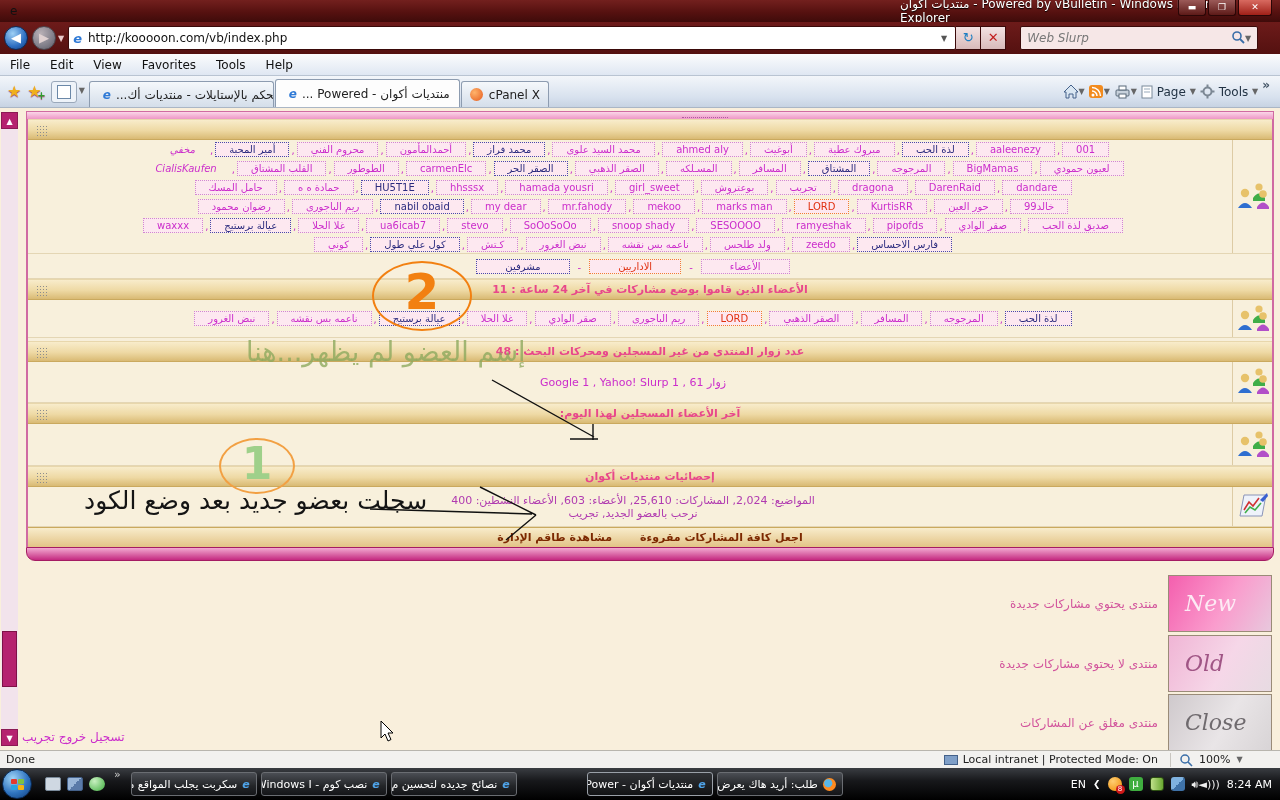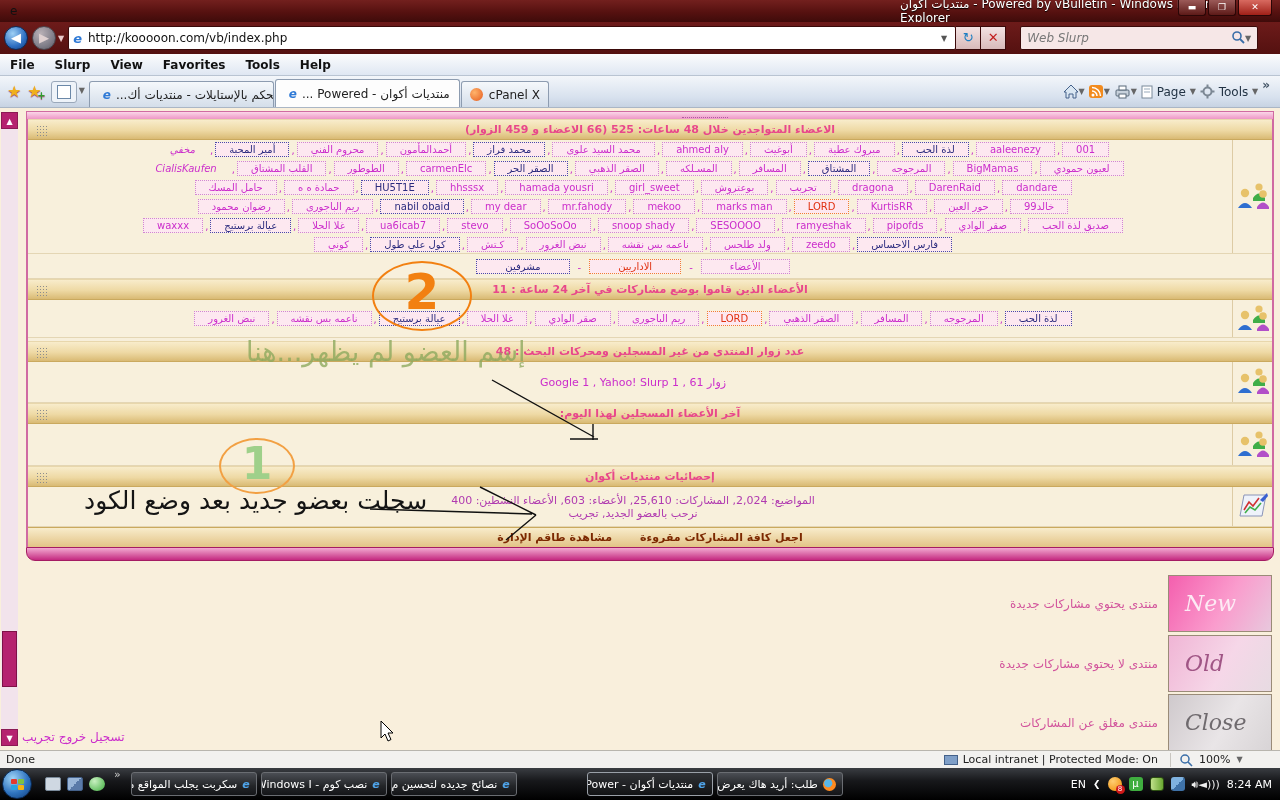--- a/index.html
+++ b/index.html
@@ -37,21 +37,21 @@
   .searchfield{height:24px;width:238px;margin-left:14px;background:#f6e7e7;border:1px solid #3a0a0a;
     border-radius:2px;display:flex;align-items:center;font-size:12px;color:#777;
     font-style:italic;padding:0 6px;}
   .searchfield .mag{margin-left:auto;}
   .caret{font-size:8px;color:#666;}
 
   
   .menubar{position:absolute;left:0;top:54px;width:1280px;height:22px;
     background:linear-gradient(180deg,#fbfcfd,#dfe7f2);border-bottom:1px solid #b9c4d2;
     display:flex;align-items:center;font-size:12px;color:#111;}
-  .menuitem{padding:0 10px;font-weight:bold;}
+  .menuitem{padding:0 10px;}
 
   
   .tabrow{position:absolute;left:0;top:76px;width:1280px;height:32px;
     background:linear-gradient(180deg,#f3f6fa,#d7e1ee 70%,#c7d3e2);
     border-bottom:1px solid #aab6c5;display:flex;align-items:flex-end;}
   .favstars{display:flex;align-items:center;height:100%;padding:0 4px;}
   .star{color:#f0b01c;font-size:16px;margin:0 3px;text-shadow:0 1px 1px #946;}
   .star.add{position:relative;}
   .star.add::after{content:"+";position:absolute;right:-4px;bottom:0;color:#2f9e2f;font-size:10px;font-weight:bold;}
   .qtabs{width:26px;height:22px;border:1px solid #9aa8ba;border-radius:3px;background:#eef3f9;
@@ -201,21 +201,21 @@
             <circle cx="6" cy="6" r="4" fill="none" stroke="#3a6ea8" stroke-width="1.6"></circle>
             <line x1="9" y1="9" x2="13" y2="13" stroke="#3a6ea8" stroke-width="1.8"></line>
           </svg>
       </span>
       <span class="caret">▼</span>
     </div>
   </div>
 
   <div class="menubar" id="menubar">
       <span class="menuitem">File</span>
-      <span class="menuitem">Slurp</span>
+      <span class="menuitem">Edit</span>
       <span class="menuitem">View</span>
       <span class="menuitem">Favorites</span>
       <span class="menuitem">Tools</span>
       <span class="menuitem">Help</span>
     </div>
 
   <div class="tabrow">
     <div class="favstars">
       <span class="star">★</span>
       <span class="star add">★</span>
@@ -290,21 +290,20 @@
     </div>
 
     <div class="ftable">
       <div class="topstrip">
           <div class="frag"></div>
         </div>
       <div class="tbody">
 
         <div class="goldhdr">
           <div class="collapse"></div>
-          <span class="htext" dir="rtl">الاعضاء المتواجدين خلال 48 ساعات: 525 (66 الاعضاء و 459 الزوار)</span>
         </div>
         <div class="sbody" style="height:114px">
           <div class="scontent" id="rows48">
               <div class="mrow"><span class="mname plain">مخفي</span><span class="sep">,</span><span class="mname mod">أمير المحبة</span><span class="sep">,</span><span class="mname ">محروم الفني</span><span class="sep">,</span><span class="mname ">أحمدالمأمون</span><span class="sep">,</span><span class="mname mod">محمد فراز</span><span class="sep">,</span><span class="mname ">محمد السيد علوى</span><span class="sep">,</span><span class="mname ">ahmed aly</span><span class="sep">,</span><span class="mname ">أبوغيث</span><span class="sep">,</span><span class="mname ">مبروك عطية</span><span class="sep">,</span><span class="mname mod">لذة الحب</span><span class="sep">,</span><span class="mname ">aaleenezy</span><span class="sep">,</span><span class="mname ">001</span></div>
               <div class="mrow"><span class="mname plain">CialisKaufen</span><span class="sep">,</span><span class="mname ">القلب المشتاق</span><span class="sep">,</span><span class="mname ">الطوطور</span><span class="sep">,</span><span class="mname ">carmenElc</span><span class="sep">,</span><span class="mname mod">الصقر الحر</span><span class="sep">,</span><span class="mname ">الصقر الذهبي</span><span class="sep">,</span><span class="mname ">المسـلكه</span><span class="sep">,</span><span class="mname ">المسافر</span><span class="sep">,</span><span class="mname mod">المشتاق</span><span class="sep">,</span><span class="mname ">المرجوجه</span><span class="sep">,</span><span class="mname ">BigMamas</span><span class="sep">,</span><span class="mname ">لعيون حمودي</span></div>
               <div class="mrow"><span class="mname ">حامل المسك</span><span class="sep">,</span><span class="mname ">حمادة ه ه</span><span class="sep">,</span><span class="mname mod">HU5T1E</span><span class="sep">,</span><span class="mname ">hhsssx</span><span class="sep">,</span><span class="mname ">hamada yousri</span><span class="sep">,</span><span class="mname ">girl_sweet</span><span class="sep">,</span><span class="mname ">بوعتروش</span><span class="sep">,</span><span class="mname ">تجريب</span><span class="sep">,</span><span class="mname ">dragona</span><span class="sep">,</span><span class="mname ">DarenRaid</span><span class="sep">,</span><span class="mname ">dandare</span></div>
               <div class="mrow"><span class="mname ">رضوان محمود</span><span class="sep">,</span><span class="mname ">ريم الباجورى</span><span class="sep">,</span><span class="mname mod">nabil obaid</span><span class="sep">,</span><span class="mname ">my dear</span><span class="sep">,</span><span class="mname ">mr.fahody</span><span class="sep">,</span><span class="mname ">mekoo</span><span class="sep">,</span><span class="mname ">marks man</span><span class="sep">,</span><span class="mname admin">LORD</span><span class="sep">,</span><span class="mname ">KurtisRR</span><span class="sep">,</span><span class="mname ">حور العين</span><span class="sep">,</span><span class="mname ">خالد99</span></div>
               <div class="mrow"><span class="mname ">waxxx</span><span class="sep">,</span><span class="mname mod">عيالة برستيج</span><span class="sep">,</span><span class="mname ">غلا الحلا</span><span class="sep">,</span><span class="mname ">ua6icab7</span><span class="sep">,</span><span class="mname ">stevo</span><span class="sep">,</span><span class="mname ">SoOoSoOo</span><span class="sep">,</span><span class="mname ">snoop shady</span><span class="sep">,</span><span class="mname ">SESOOOO</span><span class="sep">,</span><span class="mname ">ramyeshak</span><span class="sep">,</span><span class="mname ">pipofds</span><span class="sep">,</span><span class="mname ">صقر الوادي</span><span class="sep">,</span><span class="mname ">صديق لذة الحب</span></div>
               <div class="mrow"><span class="mname ">كوني</span><span class="sep">,</span><span class="mname mod">كول علي طول</span><span class="sep">,</span><span class="mname ">كـتش</span><span class="sep">,</span><span class="mname ">نبض الغرور</span><span class="sep">,</span><span class="mname ">ناعمه بس نقشه</span><span class="sep">,</span><span class="mname ">ولد طلحس</span><span class="sep">,</span><span class="mname ">zeedo</span><span class="sep">,</span><span class="mname mod">فارس الاحساس</span></div>
             </div>

